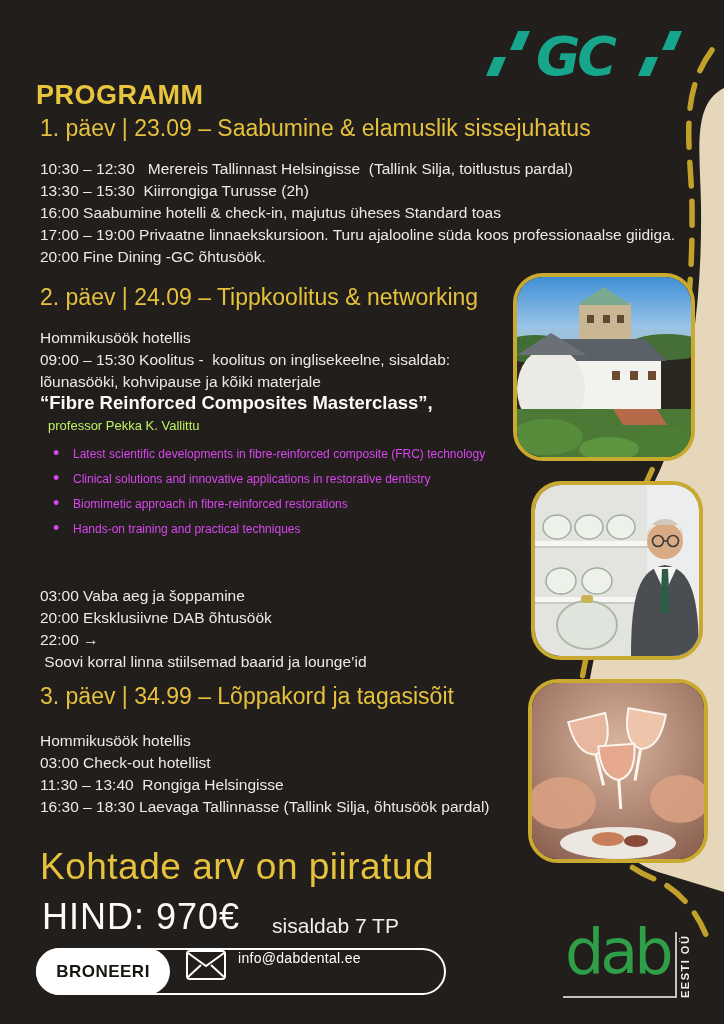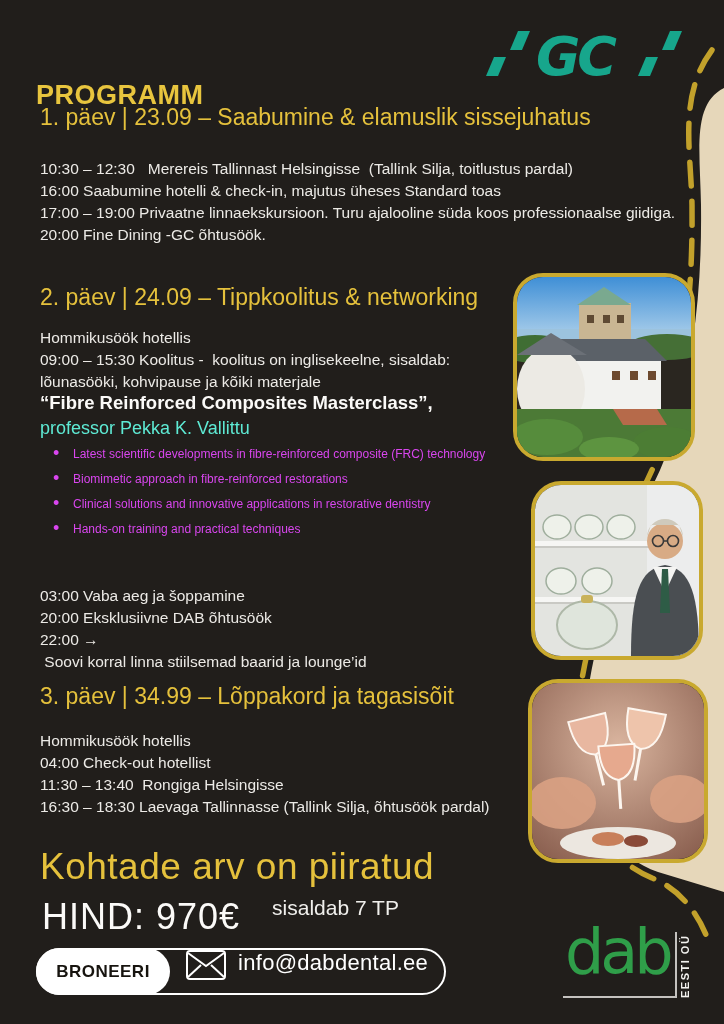--- a/index.html
+++ b/index.html
@@ -19,50 +19,50 @@
   #card-castle{left:513px;top:273px;width:174px;height:180px}
   #card-man{left:531px;top:481px;width:164px;height:171px}
   #card-wine{left:528px;top:679px;width:172px;height:176px}
 
   
   #gc-logo{left:484px;top:26px;width:206px;height:54px}
 
   
   #programm{left:36px;top:80px;font-size:27px;font-weight:bold;color:#e8c53e;letter-spacing:.5px}
   .day-heading{left:40px;font-size:23px;font-weight:500;color:#e5c13c}
-  #day1-h{top:104px}
+  #day1-h{top:115px}
   #day2-h{top:284px}
   #day3-h{top:683px}
 
   .sched{left:40px;font-size:15.5px;line-height:22px;color:#eceae6}
   .sched div{white-space:pre}
   #day1-lines{top:158px}
   #day2-intro{top:327px}
   #day2-evening{top:585px}
   #day3-lines{top:730px}
 
   #course-title{left:40px;top:392px;font-size:18.5px;font-weight:bold;color:#fbfaf8}
-  #course-prof{left:40px;top:418px;font-size:18px;color:#5eead4}
+  #course-prof{left:48px;top:418px;font-size:13px;color:#bef264}
 
   #bullet-list{left:50px;top:444px;width:472px;font-size:12px;line-height:21px;color:#d946ef}
   #bullet-list .bullet{position:relative;padding-left:23px;margin-bottom:4px}
   #bullet-list .bullet::before{content:"\2022";position:absolute;left:3px;top:-1px;font-size:18px}
 
   
   #limited{left:40px;top:846px;font-size:37px;color:#e5c13c;letter-spacing:.5px}
-  #price-row{left:42px;top:896px;display:flex;align-items:flex-start;gap:32px}
+  #price-row{left:42px;top:896px;display:flex;align-items:flex-end;gap:32px}
   #price{font-size:36px;color:#fbfaf8;letter-spacing:1px}
   #price-note{font-size:21px;color:#f0efec}
 
   #cta{left:36px;top:948px;width:410px;height:47px;border:2px solid #ffffff;border-radius:26px;
        display:flex;align-items:flex-start;box-sizing:border-box;background:transparent}
   #cta-button{margin:-2px 0 0 -2px;height:47px;width:134px;background:#ffffff;border:none;border-radius:24px;
        font-family:"Liberation Sans",sans-serif;font-size:17px;font-weight:bold;color:#17140f;letter-spacing:.5px;cursor:pointer}
   #cta-envelope{margin-left:16px}
-  #cta-email{margin-left:12px;font-size:22px;color:#ffffff;letter-spacing:.3px}
+  #cta-email{margin-left:12px;font-size:14px;color:#ffffff;letter-spacing:.3px}
 
   
   #dab-logo{left:563px;top:924px;width:140px;height:76px}
   #dab-text{position:absolute;left:2px;top:-10px;font-family:"DejaVu Sans",sans-serif;
       font-weight:normal;font-size:62px;line-height:76px;letter-spacing:-4px;color:#2f9e49}
   #dab-underline{position:absolute;left:0;bottom:2px;width:112px;height:2px;background:#c4c2bf}
   #dab-vline{position:absolute;left:112px;bottom:2px;width:2px;height:66px;background:#c4c2bf}
   #dab-sub{position:absolute;left:116px;bottom:2px;height:66px;
       writing-mode:vertical-rl;transform:rotate(180deg);
       font-size:11px;font-weight:bold;color:#f2f1ee;letter-spacing:1.5px;white-space:nowrap}
@@ -181,50 +181,51 @@
       <polygon points="178,24 190,24 198,5 186,5"></polygon>
     </g>
   </svg>
 </div>
 
 <div class="abs" id="programm">PROGRAMM</div>
 
 <div class="abs day-heading" id="day1-h">1. päev | 23.09 – Saabumine &amp; elamuslik sissejuhatus</div>
 <div class="abs sched" id="day1-lines">
     <div>10:30 – 12:30   Merereis Tallinnast Helsingisse  (Tallink Silja, toitlustus pardal)</div>
+    <div>13:30 – 15:30  Kiirrongiga Turusse (2h)</div>
     <div>16:00 Saabumine hotelli &amp; check-in, majutus üheses Standard toas</div>
     <div>17:00 – 19:00 Privaatne linnaekskursioon. Turu ajalooline süda koos professionaalse giidiga.</div>
     <div>20:00 Fine Dining -GC õhtusöök.</div>
   </div>
 
 <div class="abs day-heading" id="day2-h">2. päev | 24.09 – Tippkoolitus &amp; networking</div>
 <div class="abs sched" id="day2-intro">
     <div>Hommikusöök hotellis</div>
     <div>09:00 – 15:30 Koolitus -  koolitus on inglisekeelne, sisaldab:</div>
     <div>lõunasööki, kohvipause ja kõiki materjale</div>
   </div>
 <div class="abs" id="course-title">“Fibre Reinforced Composites Masterclass”,</div>
 <div class="abs" id="course-prof">professor Pekka K. Vallittu</div>
 <div class="abs" id="bullet-list">
     <div class="bullet">Latest scientific developments in fibre-reinforced composite (FRC) technology</div>
+    <div class="bullet">Clinical solutions and innovative applications in restorative dentistry</div>
     <div class="bullet">Biomimetic approach in fibre-reinforced restorations</div>
-    <div class="bullet">Clinical solutions and innovative applications in restorative dentistry</div>
     <div class="bullet">Hands-on training and practical techniques</div>
   </div>
 <div class="abs sched" id="day2-evening">
     <div>03:00 Vaba aeg ja šoppamine</div>
     <div>20:00 Eksklusiivne DAB õhtusöök</div>
     <div>22:00 →</div>
     <div> Soovi korral linna stiilsemad baarid ja lounge’id</div>
   </div>
 
 <div class="abs day-heading" id="day3-h">3. päev | 34.99 – Lõppakord ja tagasisõit</div>
 <div class="abs sched" id="day3-lines">
     <div>Hommikusöök hotellis</div>
-    <div>04:00 Check-out hotellist</div>
+    <div>03:00 Check-out hotellist</div>
     <div>11:30 – 13:40  Rongiga Helsingisse</div>
     <div>16:30 – 18:30 Laevaga Tallinnasse (Tallink Silja, õhtusöök pardal)</div>
   </div>
 
 <div class="abs" id="limited">Kohtade arv on piiratud</div>
 
 <div class="abs" id="price-row">
   <span id="price">HIND: 970€</span>
   <span id="price-note">sisaldab 7 TP</span>
 </div>

